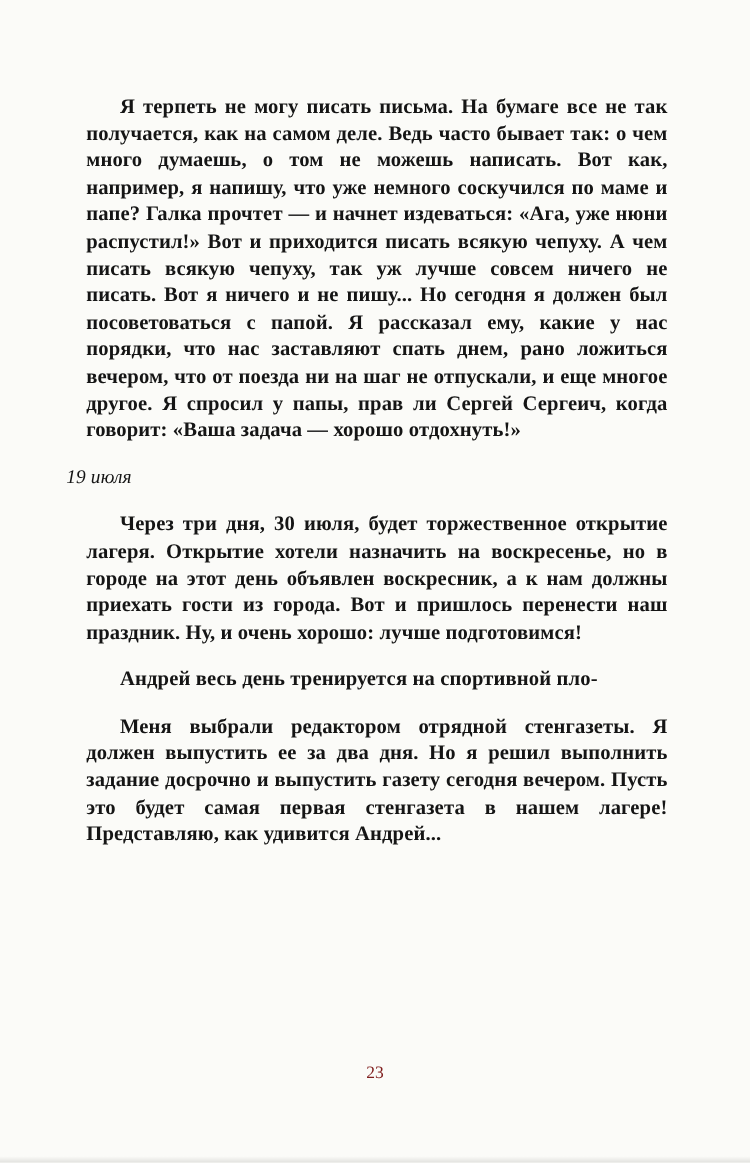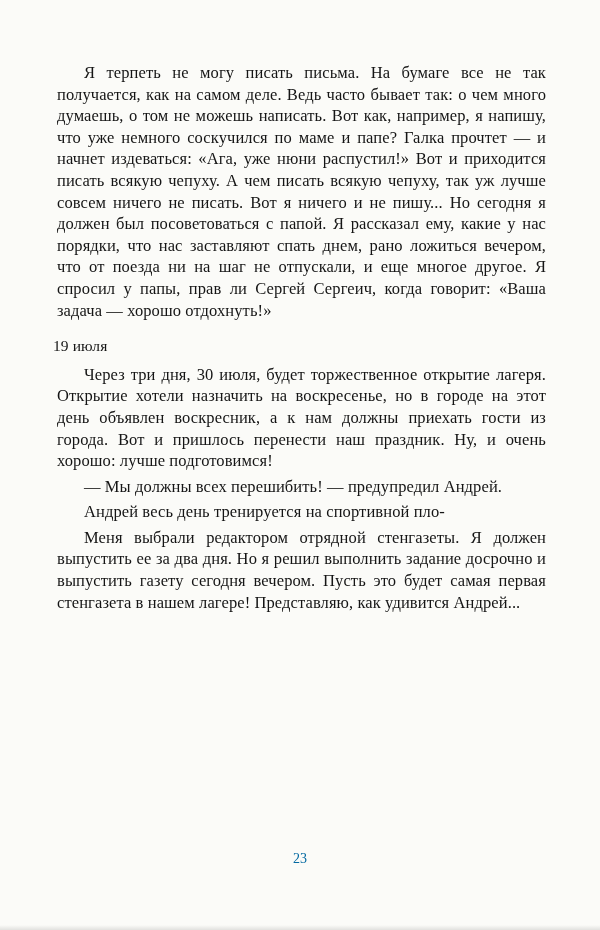--- a/index.html
+++ b/index.html
@@ -27,47 +27,48 @@
     position: absolute;
     left: 53px;
     top: 58px;
     width: 497px;
     font-size: 16.5px;
     line-height: 21.6px;
     text-align: justify;
     letter-spacing: 0.1px;
   }
   .para {
-    margin: 4px;
+    margin: 16px;
     text-indent: 27px;
+    font-weight: bold;
   }
   .date-heading {
     margin: 14px 0 7px 0;
+    font-style: italic;
     font-weight: normal;
     font-size: 15.5px;
     text-indent: 0;
     text-align: left;
   }
   .page-number {
     position: absolute;
     left: 0;
     right: 0;
     top: 851px;
     text-align: center;
     font-size: 14px;
-    color: #0369a1;
+    color: #7f1d1d;
   }
 </style>
 </head>
 <body>
 
 <main class="text-block">
   <p class="para">Я терпеть не могу писать письма. На бумаге все не так получается, как на самом деле. Ведь часто бывает так: о чем много думаешь, о том не можешь написать. Вот как, например, я напишу, что уже немного соскучился по маме и папе? Галка прочтет — и начнет издеваться: «Ага, уже нюни распустил!» Вот и приходится писать всякую чепуху. А чем писать всякую чепуху, так уж лучше совсем ничего не писать. Вот я ничего и не пишу... Но сегодня я должен был посоветоваться с папой. Я рассказал ему, какие у нас порядки, что нас заставляют спать днем, рано ложиться вечером, что от поезда ни на шаг не отпускали, и еще многое другое. Я спросил у папы, прав ли Сергей Сергеич, когда говорит: «Ваша задача — хорошо отдохнуть!»</p>
   <h2 class="date-heading">19 июля</h2>
   <p class="para">Через три дня, 30 июля, будет торжественное открытие лагеря. Открытие хотели назначить на воскресенье, но в городе на этот день объявлен воскресник, а к нам должны приехать гости из города. Вот и пришлось перенести наш праздник. Ну, и очень хорошо: лучше подготовимся!</p>
-  <p class="para">— Мы должны всех перешибить! — предупредил Андрей.</p>
   <p class="para">Андрей весь день тренируется на спортивной пло-</p>
   <p class="para">Меня выбрали редактором отрядной стенгазеты. Я должен выпустить ее за два дня. Но я решил выполнить задание досрочно и выпустить газету сегодня вечером. Пусть это будет самая первая стенгазета в нашем лагере! Представляю, как удивится Андрей...</p>
 </main>
 
 <div class="page-number">23</div>
 
 <div class="page-edge-bottom"></div>
 
 </body></html>

